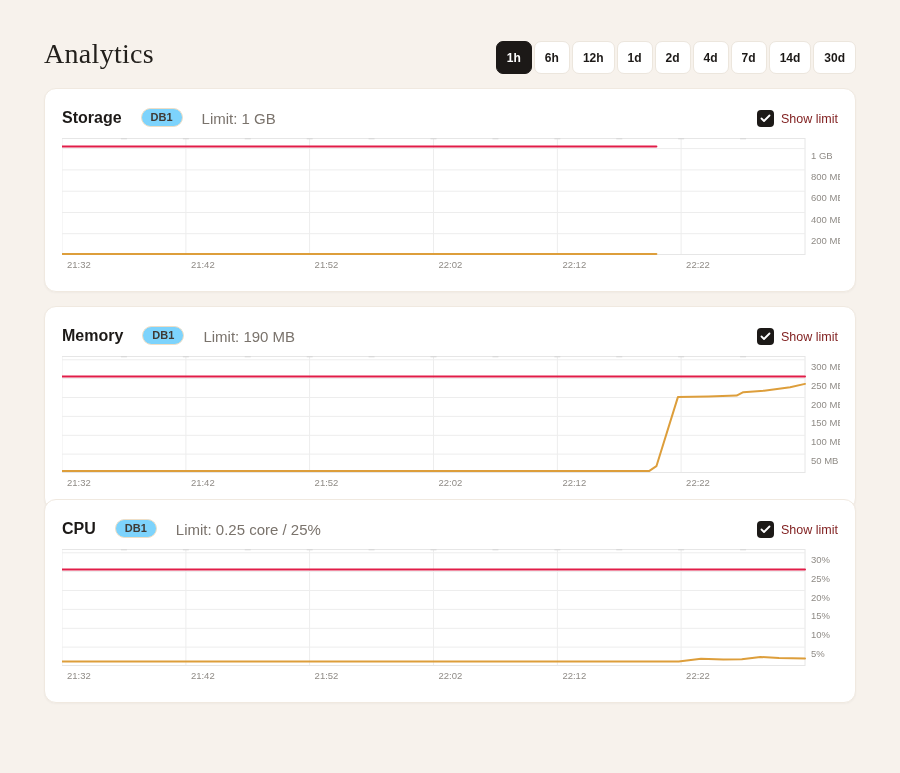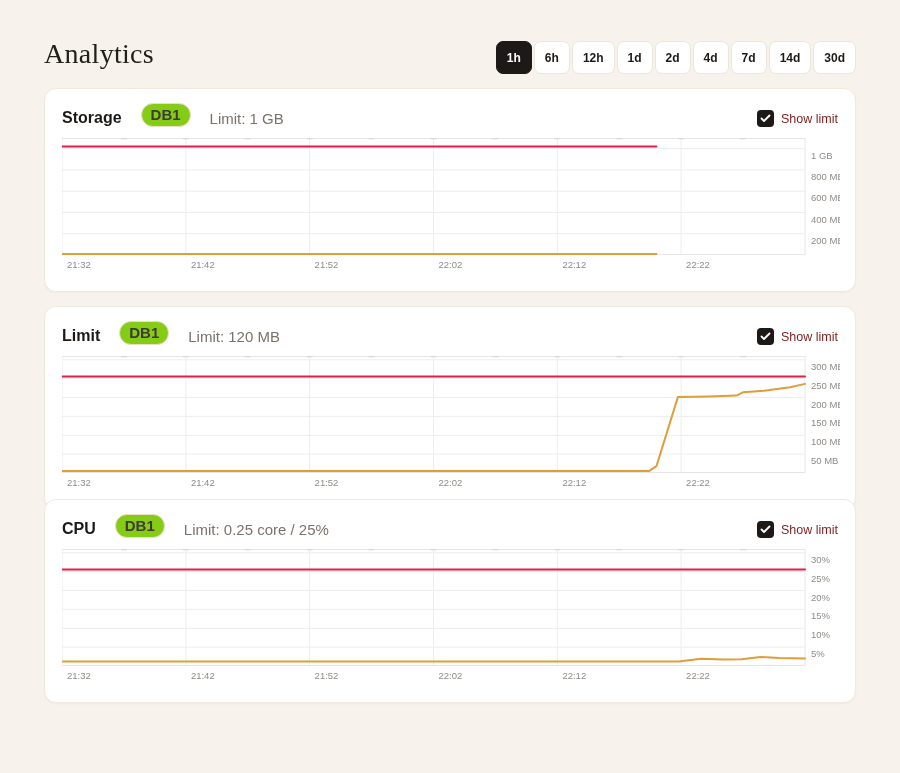--- a/index.html
+++ b/index.html
@@ -35,22 +35,22 @@
     background: #ffffff; border: 1px solid #f0e9e0; border-radius: 12px;
     padding: 17px; box-shadow: 0 1px 2px rgba(60,50,40,0.04);
   }
   .card-1 { top: 88px; }
   .card-2 { top: 306px; }
   .card-3 { top: 499px; }
 
   .card-header { display: flex; align-items: flex-end; gap: 19px; height: 21px; }
   .card-title { margin: 0; font-size: 16px; font-weight: 700; color: #1c1917; }
   .badge {
-    border: 1px solid #eedec6; border-radius: 999px; background: #84cc16;
-    padding: 2px 9px 3px; font-size: 15px; font-weight: 600; color: #3f3a35;
+    border: 1px solid #eedec6; border-radius: 999px; background: #7dd3fc;
+    padding: 2px 9px 3px; font-size: 11px; font-weight: 600; color: #3f3a35;
   }
   .limit-label { font-size: 15px; color: #7a736c; }
 
   .show-limit {
     margin-left: auto; display: flex; align-items: center; gap: 7px;
     font-size: 12.5px; font-weight: 500; color: #7f1d1d; cursor: pointer;
   }
   .checkbox {
     width: 17px; height: 17px; border-radius: 4px; background: #1c1917;
     display: flex; align-items: center; justify-content: center; flex: 0 0 auto;
@@ -130,23 +130,23 @@
         <line x1="554.25" y1="0.5" x2="560.25" y2="0.5" stroke="#d9d9d9" stroke-width="1.6"></line>
         <line x1="616.1666666666667" y1="0.5" x2="622.1666666666667" y2="0.5" stroke="#d9d9d9" stroke-width="1.6"></line>
         <line x1="678.0833333333333" y1="0.5" x2="684.0833333333333" y2="0.5" stroke="#d9d9d9" stroke-width="1.6"></line>
         <polyline points="0.0,116.1 594.4,116.1" fill="none" stroke="#dd9e3b" stroke-width="2" stroke-linejoin="round" stroke-linecap="round"></polyline>
         <line x1="0" y1="8.6" x2="594.4" y2="8.6" stroke="#e11d48" stroke-width="2" stroke-linecap="round"></line>
       </svg>
   </section>
 
   <section class="card card-2">
     <div class="card-header">
-      <h2 class="card-title">Limit</h2>
+      <h2 class="card-title">Memory</h2>
       <span class="badge">DB1</span>
-      <span class="limit-label">Limit: 120 MB</span>
+      <span class="limit-label">Limit: 190 MB</span>
       <label class="show-limit">
         <span class="checkbox">
           <svg width="11" height="9" viewBox="0 0 11 9">
               <polyline points="1.5,4.5 4,7 9.5,1.5" fill="none" stroke="#ffffff" stroke-width="1.8" stroke-linecap="round" stroke-linejoin="round"></polyline>
             </svg>
         </span>
         <span>Show limit</span>
       </label>
     </div>
     <svg class="chart" viewBox="0 0 778 142">

